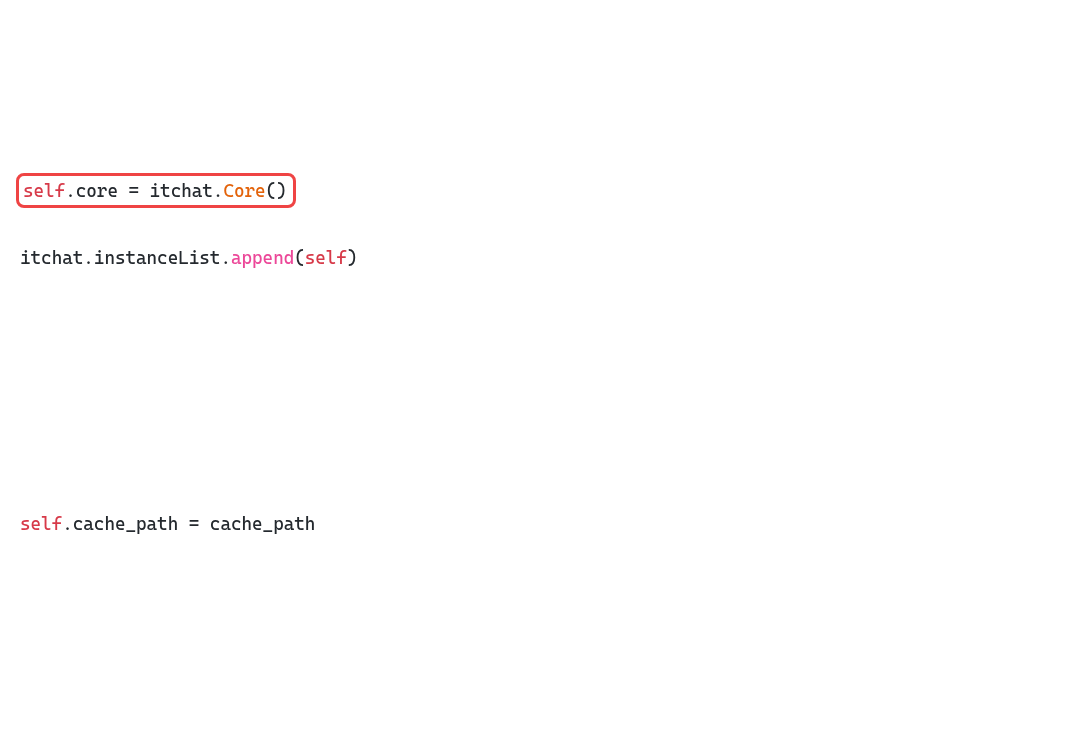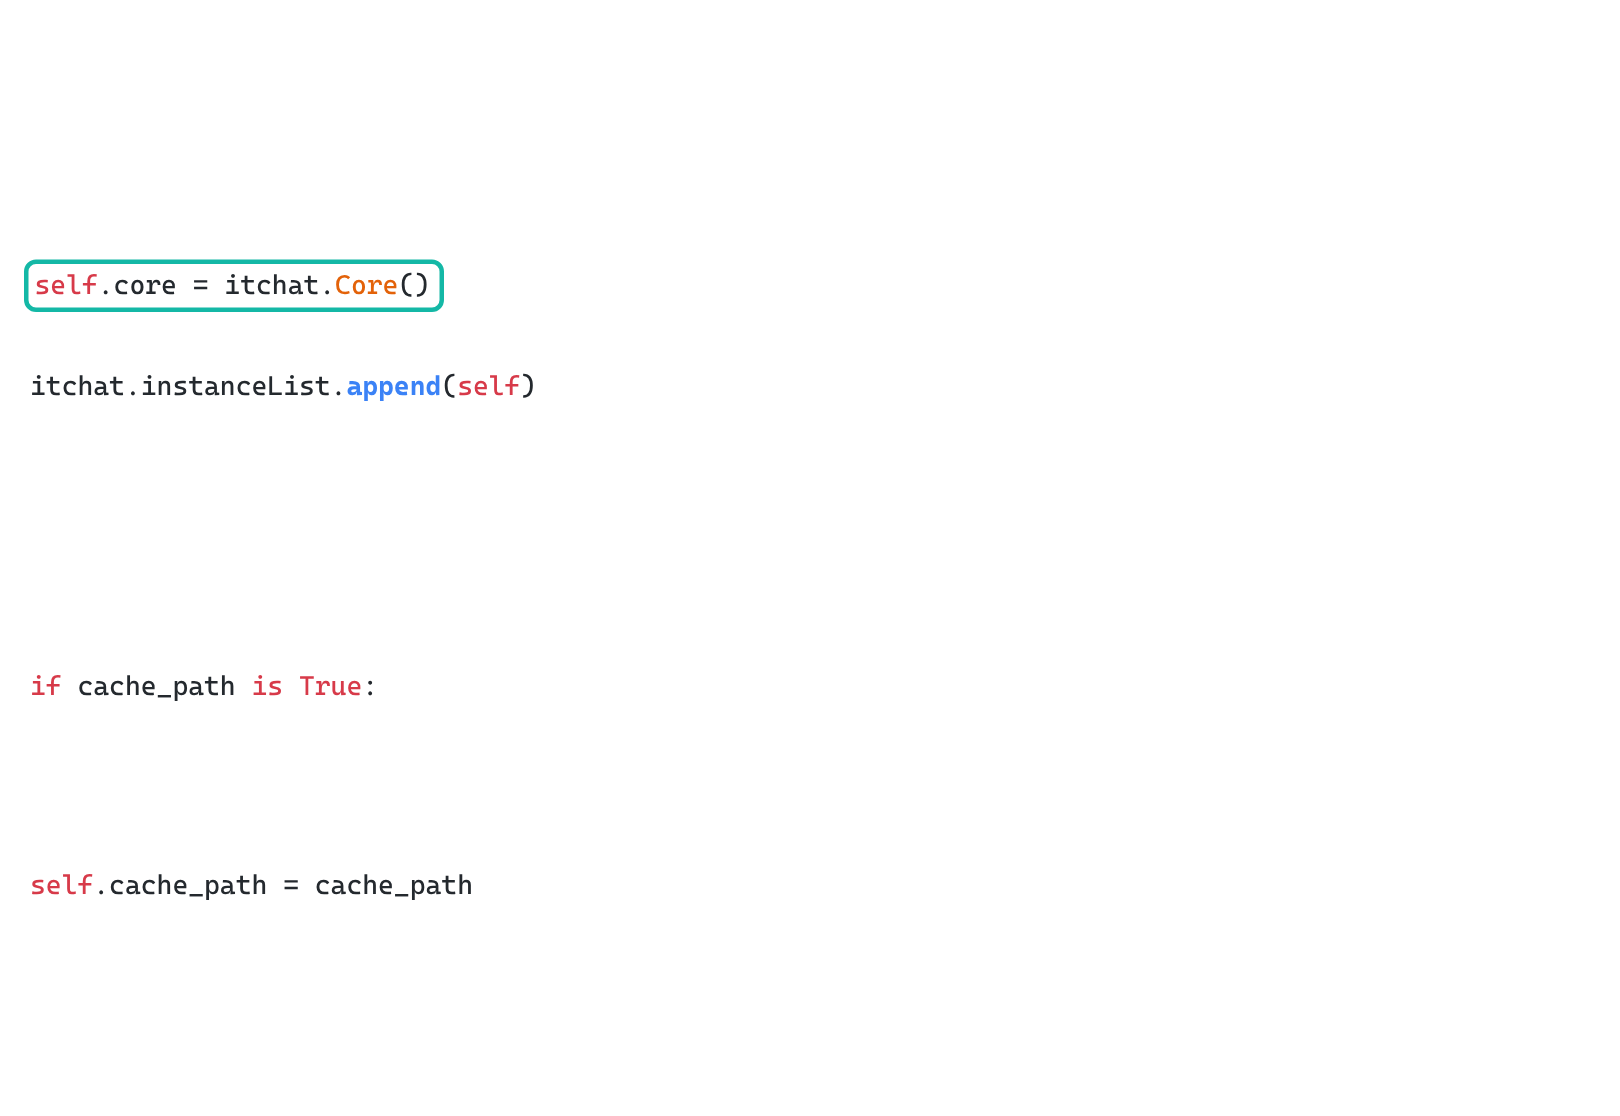--- a/index.html
+++ b/index.html
@@ -8,42 +8,41 @@
       font-size: 18px;
       line-height: 1.85;
       background: #ffffff;
       padding: 8px 20px;
       color: #24292e;
       white-space: pre;
     }
     .line { display: block; }
     .highlight-box {
       display: inline-block;
-      border: 3px solid #14b8a6;
+      border: 3px solid #ef4444;
       border-radius: 8px;
       padding: 1px 6px 1px 4px;
       margin: -3px -6px -3px -4px;
       line-height: 1.5;
     }
     .kw { color: #d73a49; }
-    .fn { color: #3b82f6; font-weight: bold; }
+    .fn { color: #ec4899; }
     .cls { color: #e36209; }
     .str { color: #032f62; }
   </style>
 </head>
 <body>
 
 
 
 <div>
 <span class="line"><span class="highlight-box"><span class="kw">self</span><span>.</span><span>core</span><span> = </span><span>itchat</span><span>.</span><span class="cls">Core</span><span>()</span></span></span>
 <span class="line"><span>itchat</span><span>.</span><span>instanceList</span><span>.</span><span class="fn">append</span><span>(</span><span class="kw">self</span><span>)</span></span>
 <span class="line"> </span>
 <span class="line"> </span>
-<span class="line"><span class="kw">if</span><span> cache_path </span><span class="kw">is</span><span> </span><span class="kw">True</span><span>:</span></span>
 <span class="line"> </span>
 <span class="line"><span class="kw">self</span><span>.cache_path = cache_path</span></span>
 
 
 
 
 
 
 
 

